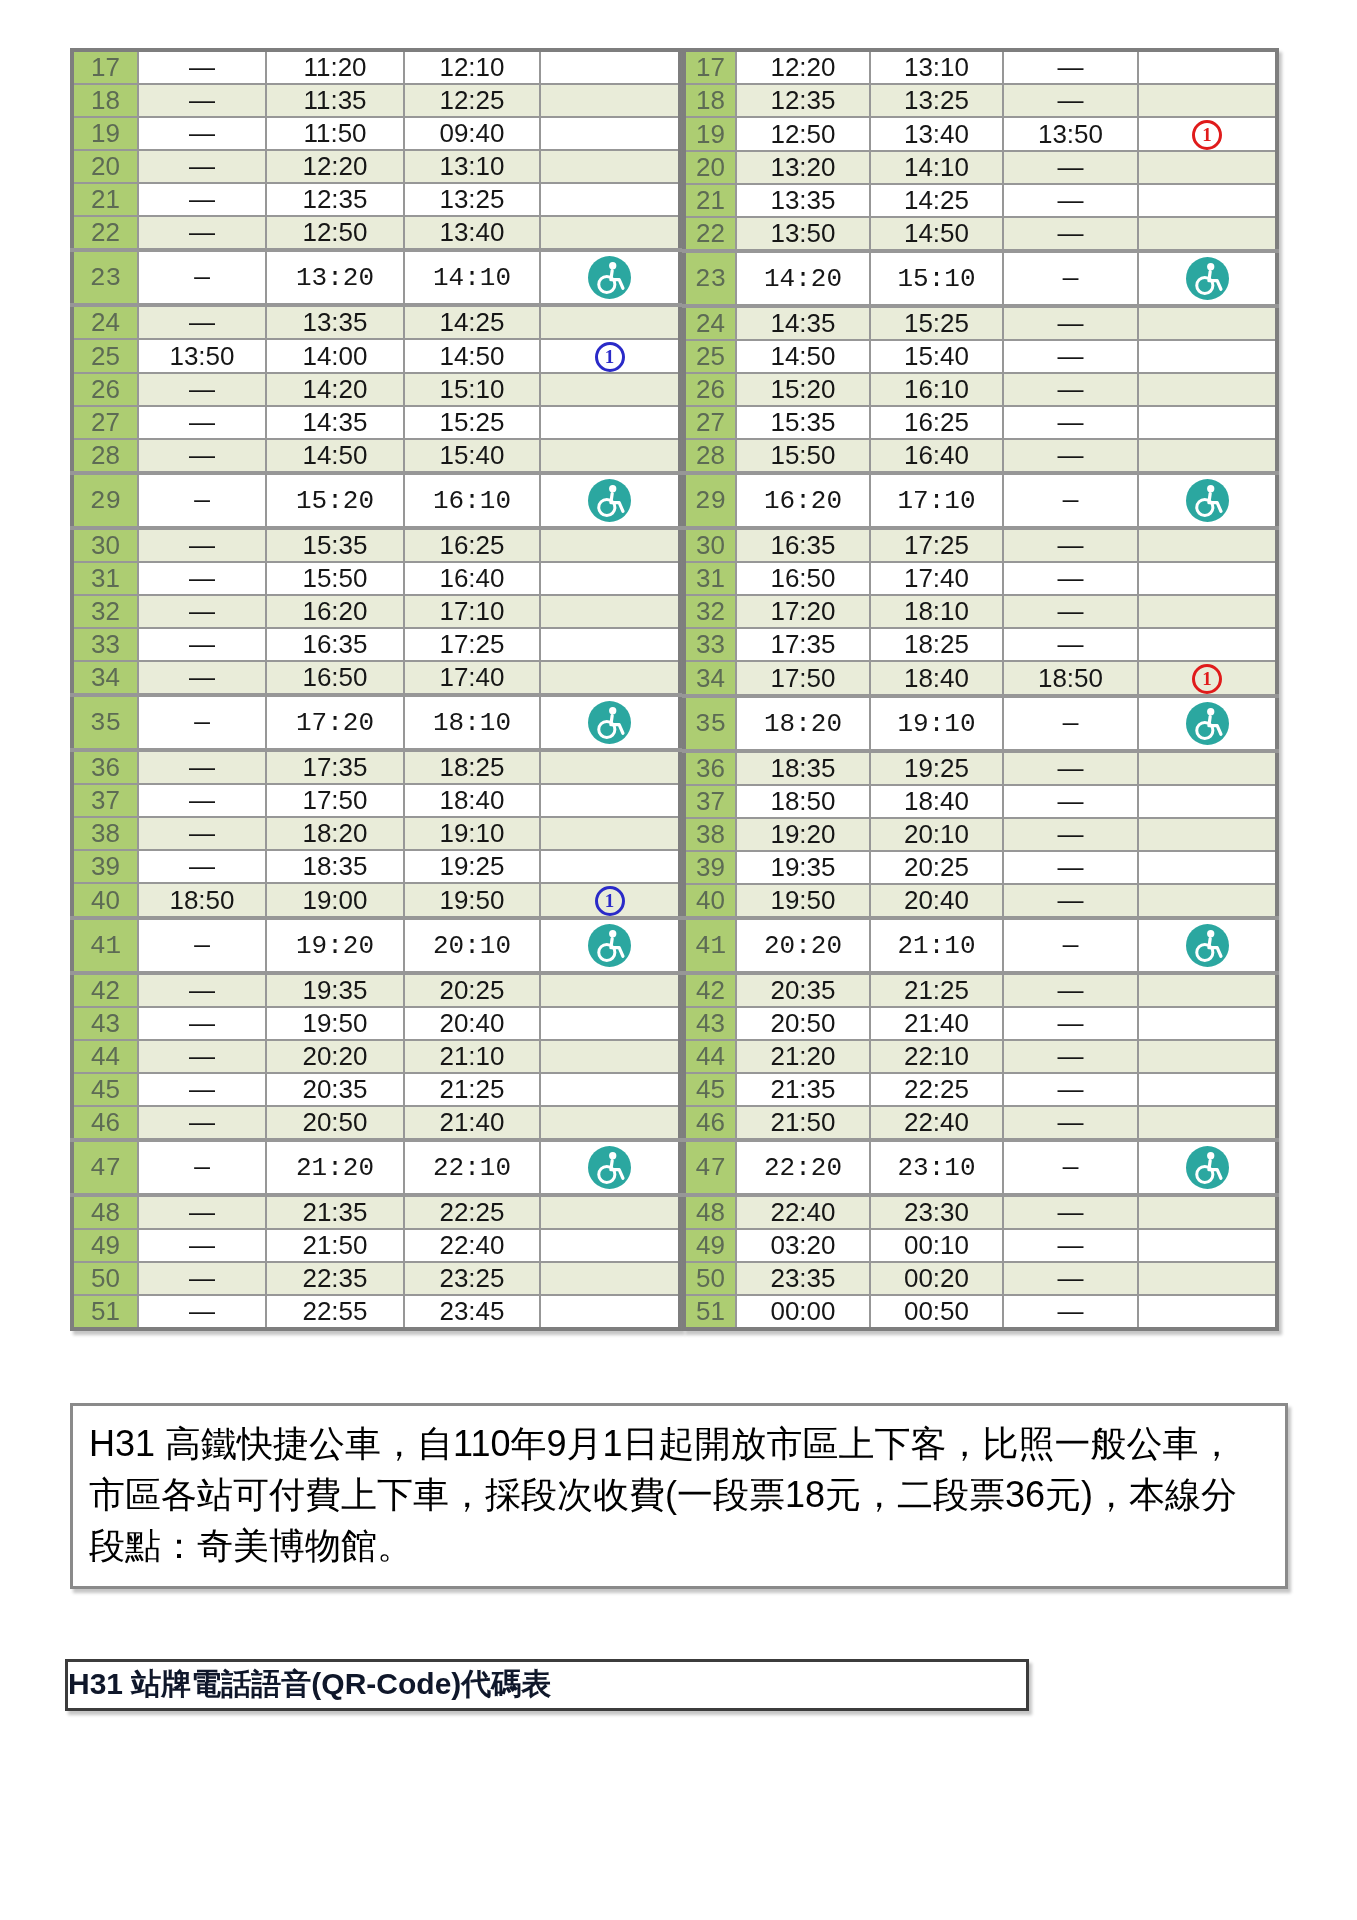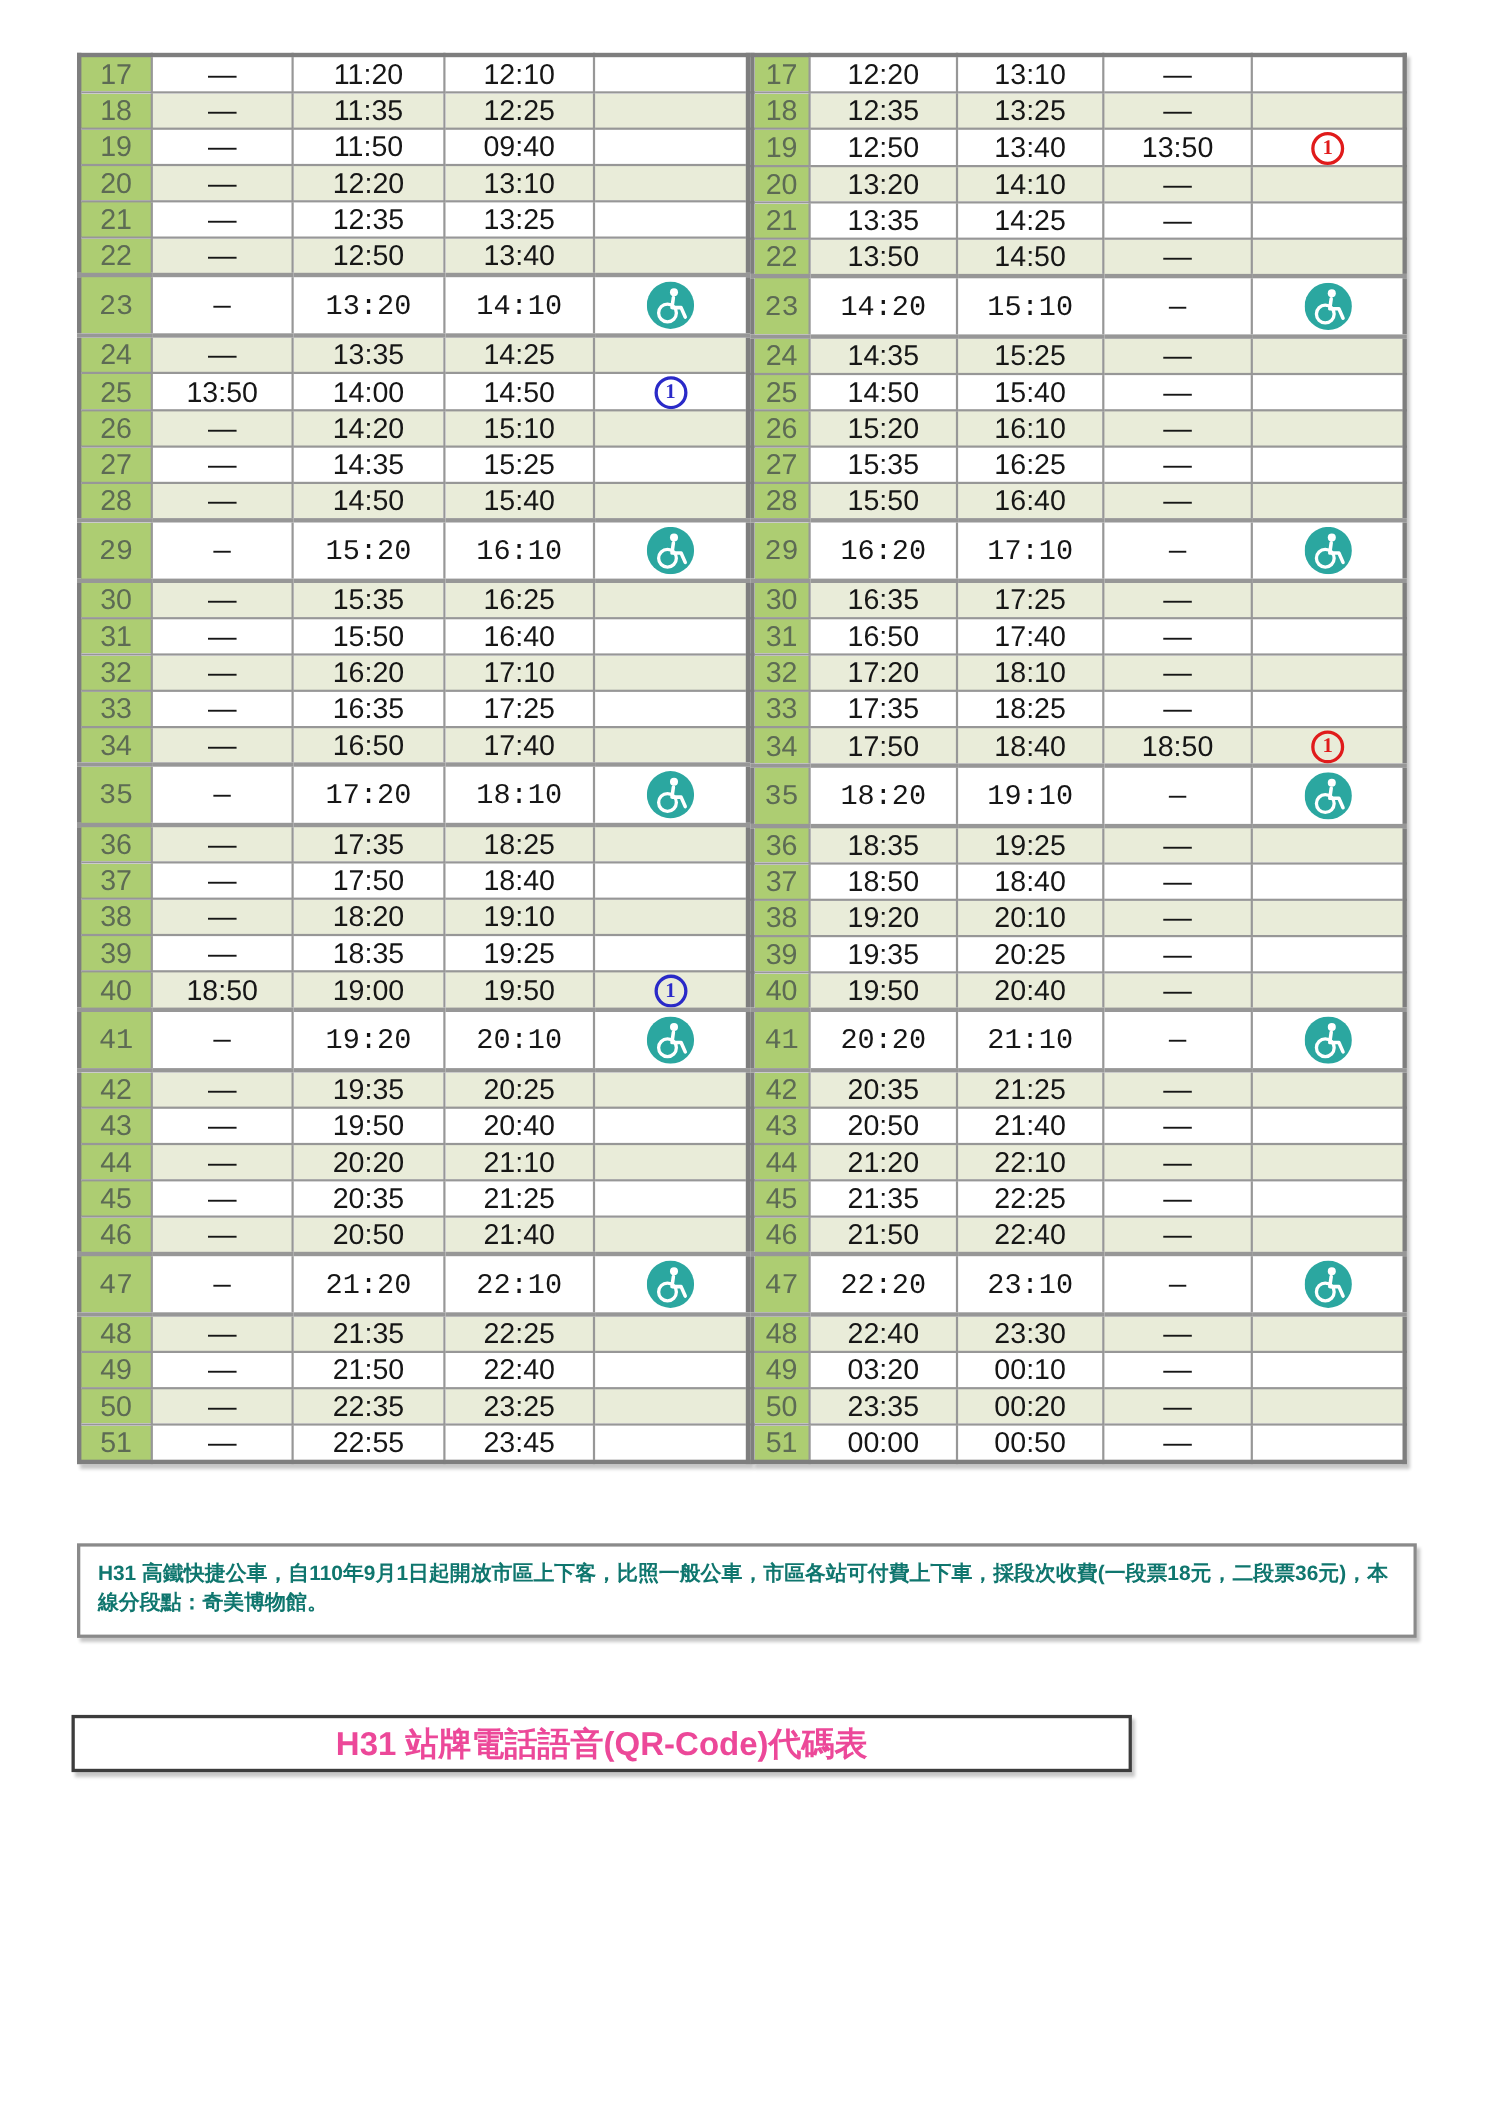--- a/index.html
+++ b/index.html
@@ -37,29 +37,29 @@
     align-items:center;justify-content:center;
     font-size:19px;font-weight:bold;vertical-align:middle;
     font-family:"Liberation Serif","DejaVu Serif",serif;
   }
   .c1.blue{color:#2a2ac8;border-color:#2a2ac8;}
   .c1.red{color:#e01b1b;border-color:#e01b1b;}
   .notes{
     margin:72px 0 0 70px;width:1180px;
     border:3px solid #8a8a8a;box-shadow:3px 4px 3px #c6c6c6;
     padding:12px 16px 8px 16px;
-    font-size:19px;font-weight:bold;color:#0f766e;line-height:1.42;
+    font-size:36px;font-weight:normal;color:#000000;line-height:1.42;
   }
   .notes p{margin:0 0 26px 0;}
   .notes p:last-child{margin-bottom:6px;}
   .footer-box{
     margin:70px 0 0 65px;width:958px;height:46px;
     border:3px solid #3c3c3c;box-shadow:3px 4px 3px #c6c6c6;
-    display:flex;align-items:center;justify-content:center;
-    font-size:30px;font-weight:bold;color:#ec4899;
+    display:flex;align-items:center;justify-content:flex-start;
+    font-size:30px;font-weight:bold;color:#0f172a;
   }
 </style>
 </head>
 <body>
 
 <div class="tables">
   <table class="tt" id="table-left">
     <colgroup>
       <col style="width:66px">
         <col style="width:128px">

